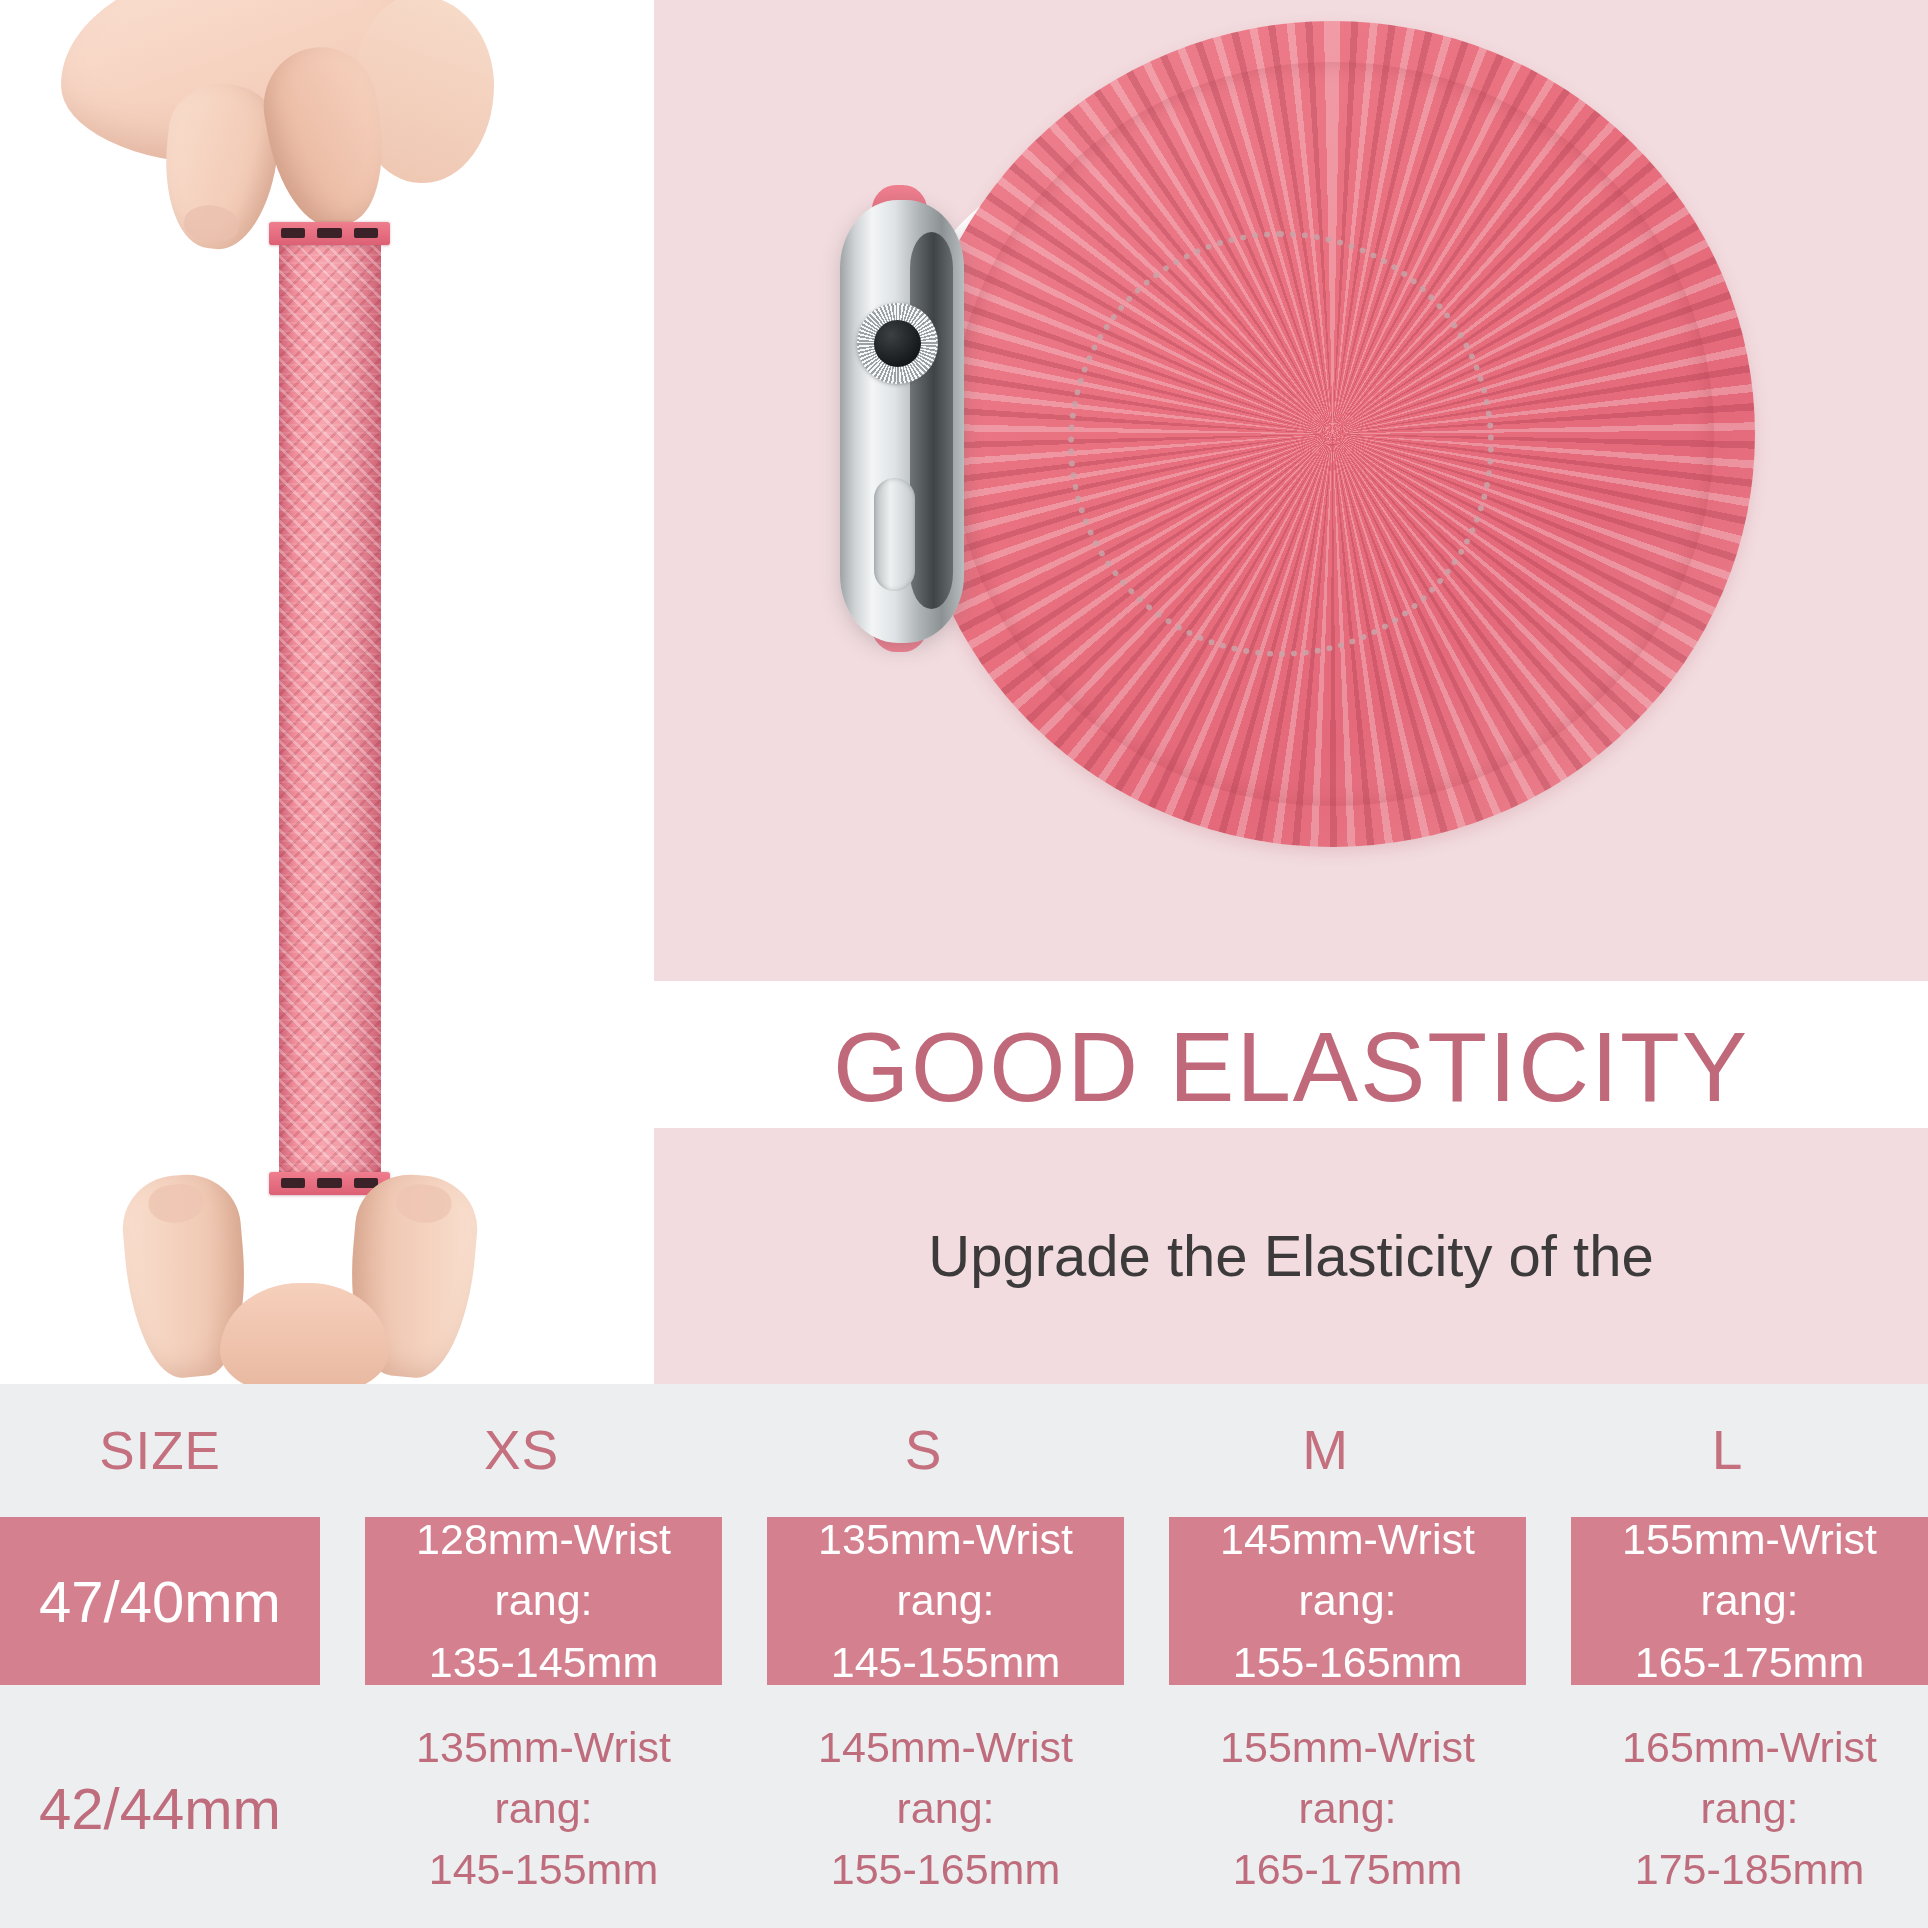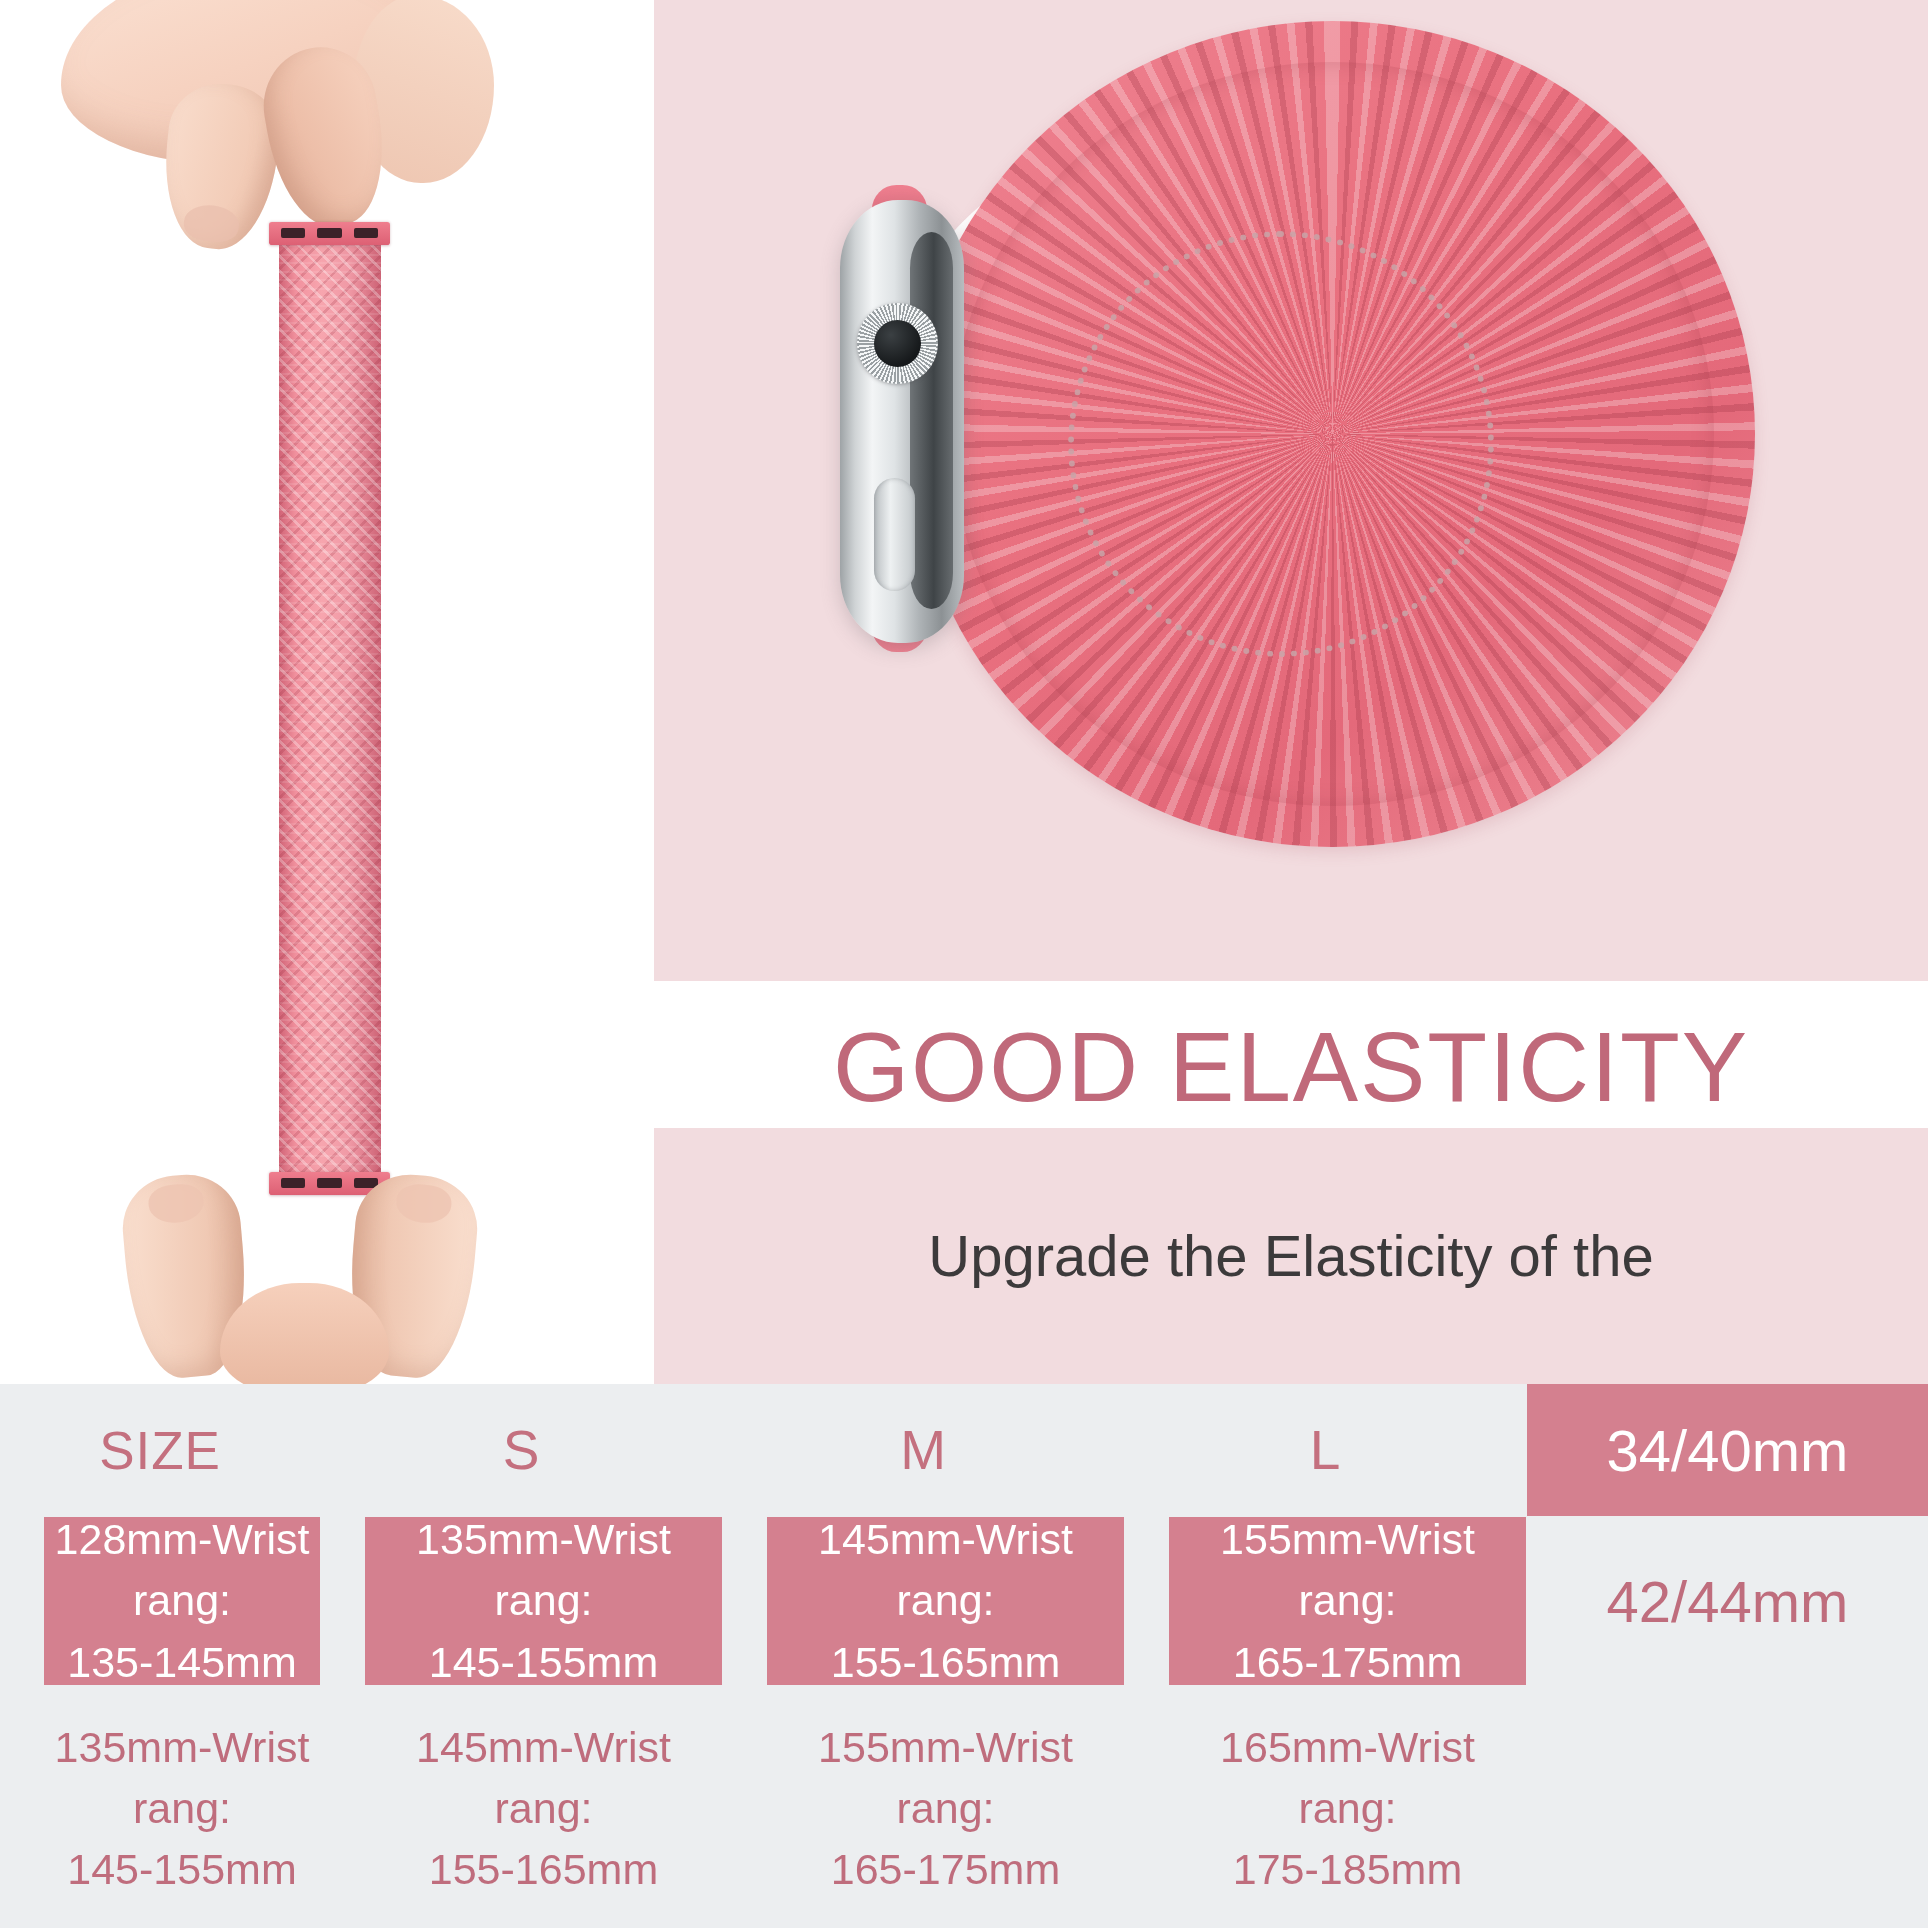--- a/index.html
+++ b/index.html
@@ -450,25 +450,26 @@
 
     <div class="subtitle-band">
       <div class="subtitle-line">Upgrade the Elasticity of the</div>
     </div>
 
   </div>
 
   <div class="size-table">
 
     <div class="cell cell-head cell-head-size">SIZE</div>
+    <div class="cell cell-head">XS</div>
     <div class="cell cell-head">S</div>
     <div class="cell cell-head">M</div>
     <div class="cell cell-head">L</div>
 
-    <div class="cell cell-rowlabel-rose">34/40mm</div>
+    <div class="cell cell-rowlabel-rose">47/40mm</div>
     <div class="cell cell-rose multiline">128mm-Wrist
 rang:
 135-145mm</div>
     <div class="cell cell-rose multiline">135mm-Wrist
 rang:
 145-155mm</div>
     <div class="cell cell-rose multiline">145mm-Wrist
 rang:
 155-165mm</div>
     <div class="cell cell-rose multiline">155mm-Wrist

